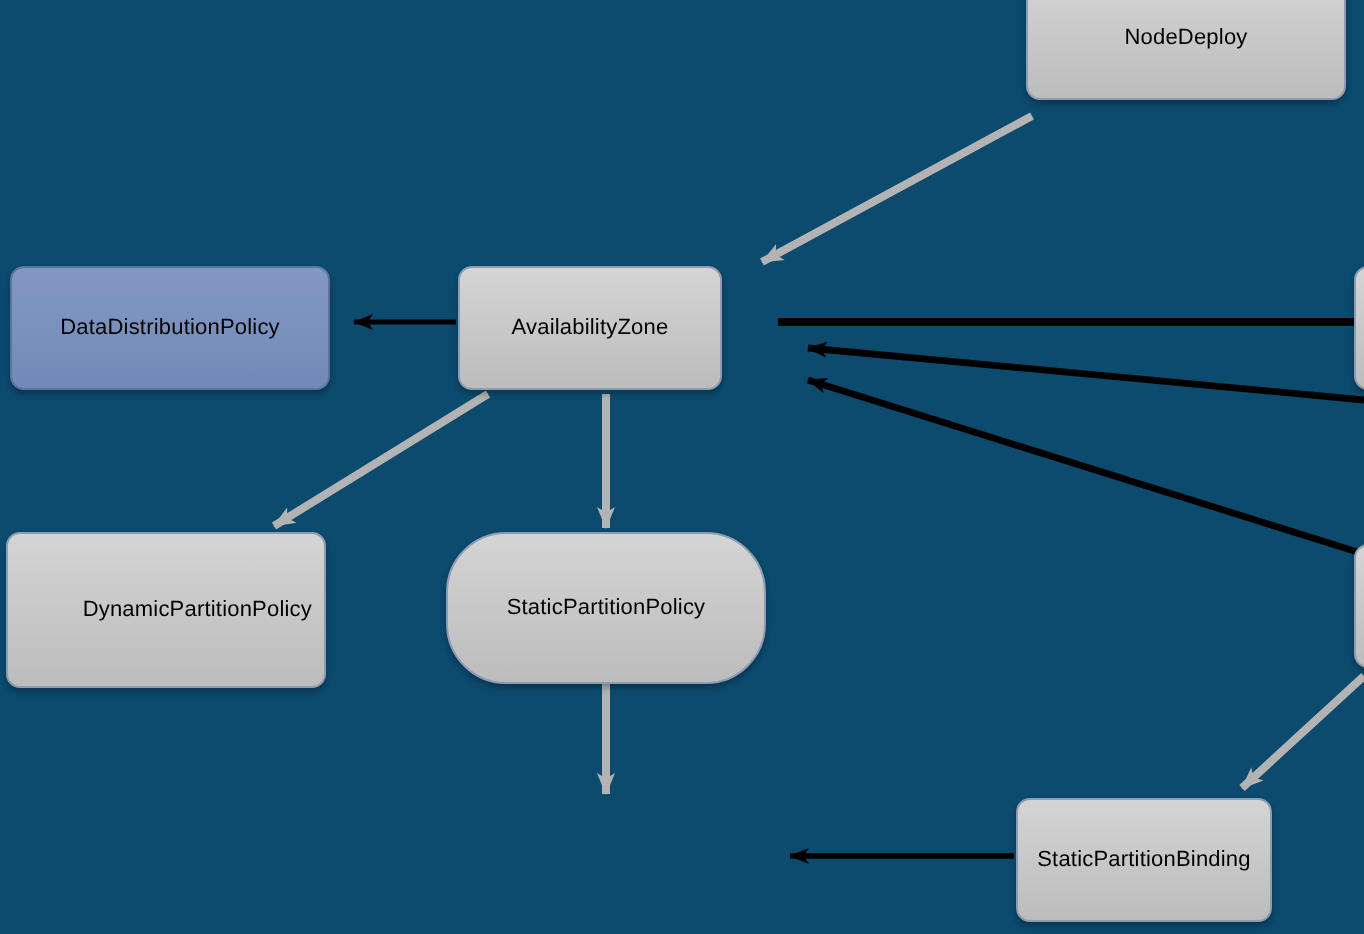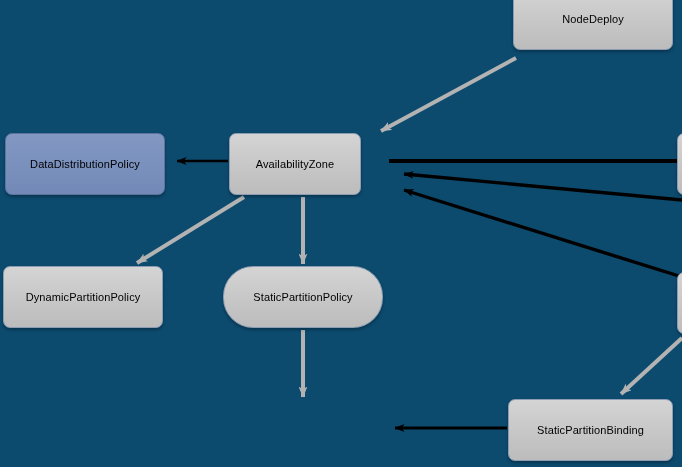--- a/index.html
+++ b/index.html
@@ -94,30 +94,30 @@
   </div>
 
   <div class="node blue" style="left:5px; top:133px; width:160px; height:62px;">
     <span class="node-label">DataDistributionPolicy</span>
   </div>
 
   <div class="node gray" style="left:229px; top:133px; width:132px; height:62px;">
     <span class="node-label">AvailabilityZone</span>
   </div>
 
-  <div class="node gray" style="left:3px; top:266px; width:160px; height:62px;">
+  <div class="node gray" style="left:3px; top:266px; width:160px; height:78px;justify-content:flex-end;">
     <span class="node-label">DynamicPartitionPolicy</span>
   </div>
 
-  <div class="node gray" style="left:223px; top:266px; width:160px; height:62px;border-radius:30px;">
+  <div class="node gray" style="left:223px; top:266px; width:160px; height:76px;border-radius:30px;">
     <span class="node-label">StaticPartitionPolicy</span>
   </div>
 
 
-  <div class="node gray" style="left:508px; top:399px; width:165px; height:62px;justify-content:center;">
+  <div class="node gray" style="left:508px; top:399px; width:128px; height:62px;justify-content:center;">
     <span class="node-label">StaticPartitionBinding</span>
   </div>
 
   <div class="node gray" style="left:677px; top:133px; width:60px; height:62px;">
     <span class="node-label"></span>
   </div>
 
   <div class="node gray" style="left:677px; top:272px; width:60px; height:62px;">
     <span class="node-label"></span>
   </div>

